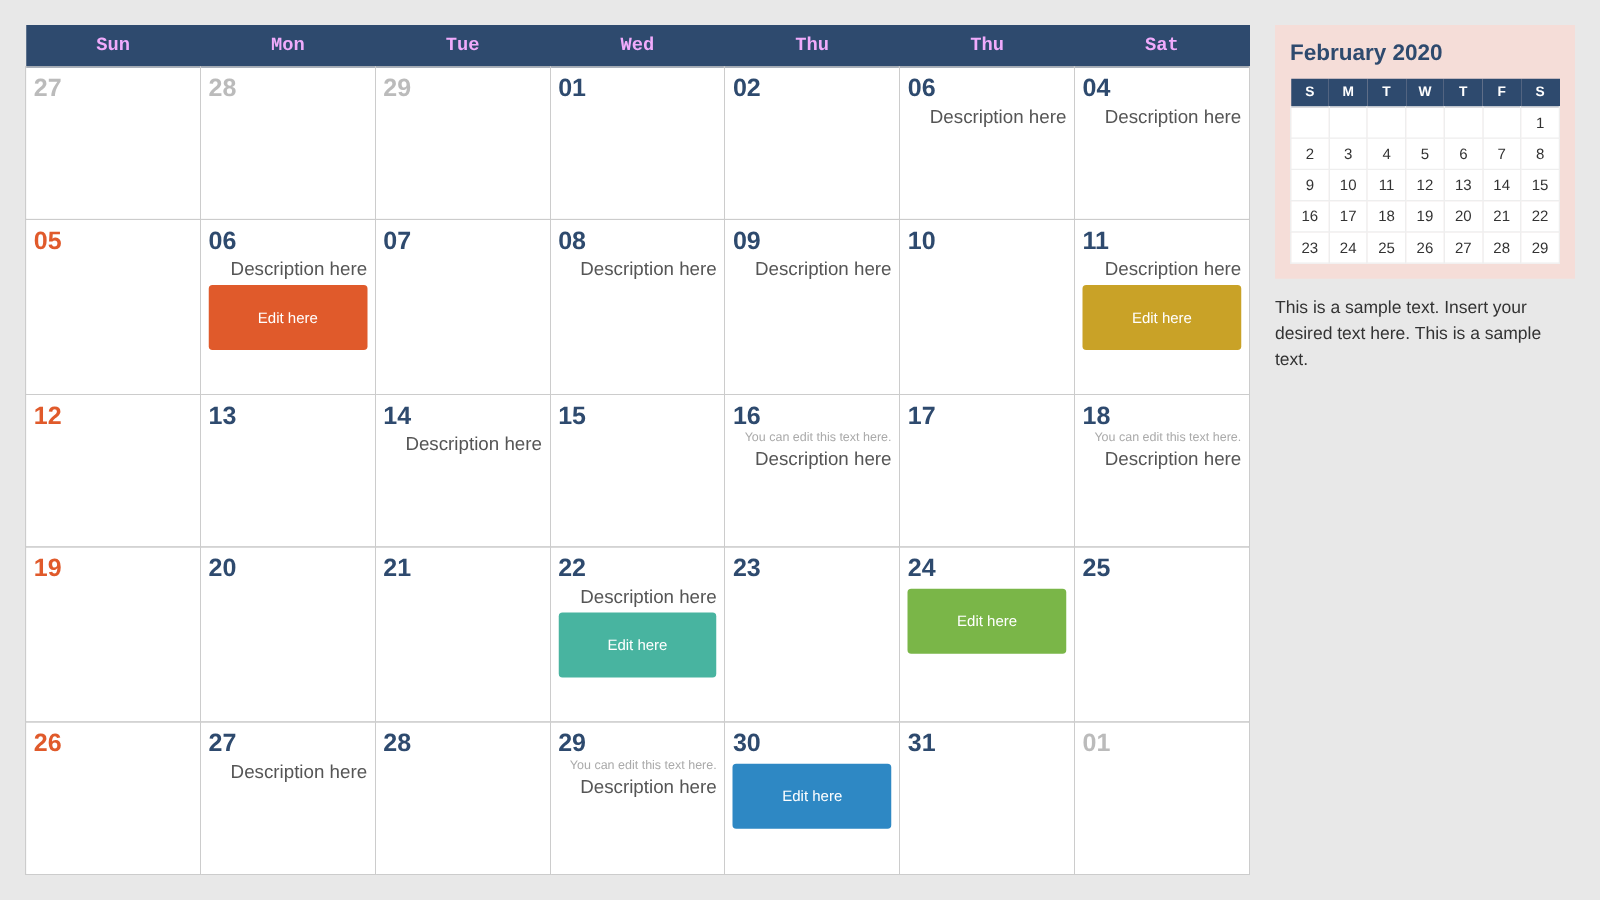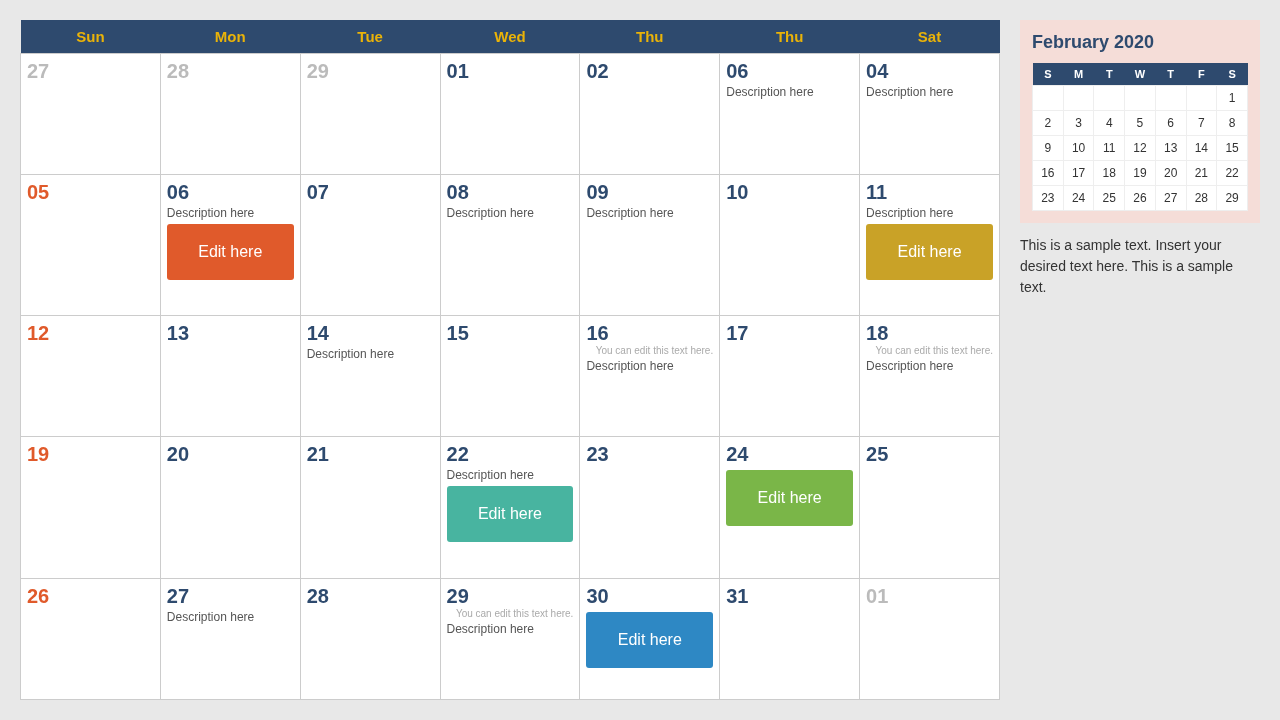--- a/index.html
+++ b/index.html
@@ -31,25 +31,26 @@
       color: #5a8fc0;
       font-weight: 400;
     }
     .calendar-table {
       width: 100%;
       border-collapse: collapse;
       flex: 1;
     }
     .calendar-table thead tr th {
       background: #2e4a6e;
-      color: #eab308;
+      color: #f0abfc;
       text-align: center;
       padding: 8px 4px;
       font-size: 15px;
       font-weight: 600;
+      font-family: Liberation Mono, monospace;
     }
     .calendar-table tbody tr td {
       border: 1px solid #ccc;
       vertical-align: top;
       padding: 5px 6px;
       background: white;
       width: 125px;
       height: 95px;
       position: relative;
     }
@@ -61,36 +62,37 @@
     .day-num.current {
       color: #2e4a6e;
     }
     .day-num.sunday {
       color: #e05a2b;
     }
     .day-num.outside {
       color: #bbb;
     }
     .day-desc {
-      font-size: 12px;
+      font-size: 15px;
       color: #555;
       margin-top: 2px;
+      text-align: right;
     }
     .day-hint {
       font-size: 10px;
       color: #aaa;
       line-height: 1.2;
       text-align: right;
     }
     .edit-btn {
       display: inline-block;
       padding: 19px 12px;
       border-radius: 3px;
       color: white;
-      font-size: 16px;
+      font-size: 12px;
       text-align: center;
       cursor: pointer;
       margin-top: 4px;
       width: 100%;
     }
     .btn-orange { background: #e05a2b; }
     .btn-gold { background: #c9a227; }
     .btn-teal { background: #48b4a0; }
     .btn-green { background: #7ab648; }
     .btn-blue { background: #2e88c4; }

